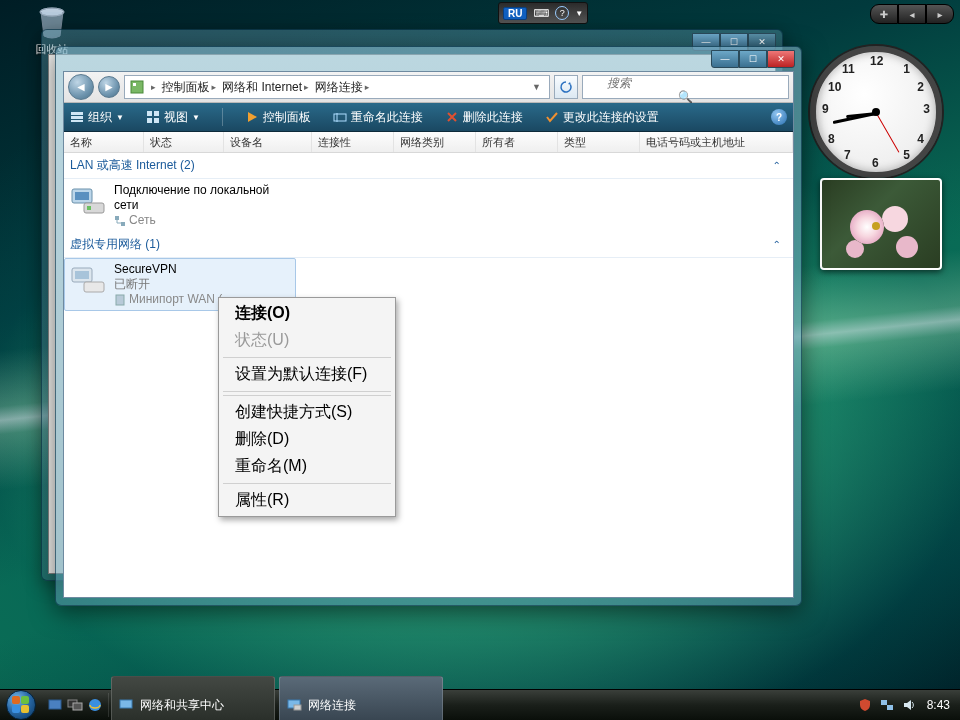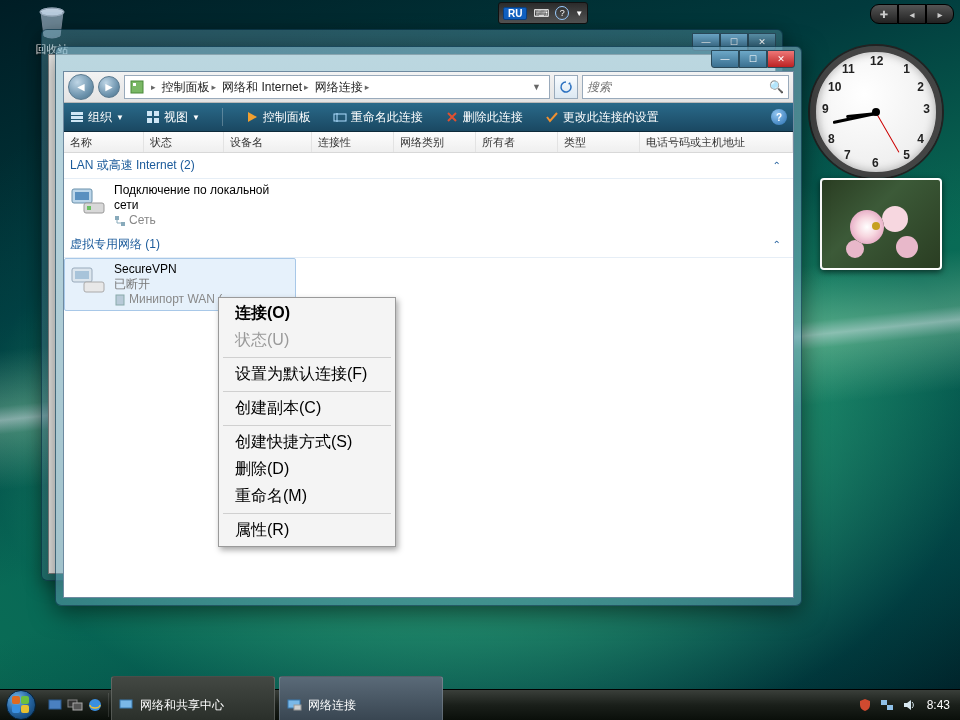--- a/index.html
+++ b/index.html
@@ -55,21 +55,21 @@
   .win-inner{position:absolute;left:7px;right:7px;top:24px;bottom:7px;background:#fff;border:1px solid #6e8aa0;display:flex;flex-direction:column;}
   
   .addrrow{height:30px;background:linear-gradient(#f3f3f3,#e4e4e4);border-bottom:1px solid #b9b9b9;display:flex;align-items:center;padding:0 4px;gap:4px;}
   .navbtn{width:24px;height:24px;border-radius:50%;background:radial-gradient(circle at 35% 30%,#bfd6e6,#6f95af 60%,#4a7088);border:1px solid #5a7a90;display:flex;align-items:center;justify-content:center;color:#fff;}
   .navbtn.small{width:20px;height:20px;}
   .addr{flex:1;height:22px;border:1px solid #9ab;background:#fff;display:flex;align-items:center;gap:6px;padding:0 4px;}
   .addr .seg{display:flex;align-items:center;gap:2px;color:#222;}
   .addr .seg .chev{color:#666;font-size:9px;}
   .addr .dd{color:#666;font-size:9px;padding:0 4px;}
   .refresh{width:22px;height:22px;border:1px solid #9ab;background:linear-gradient(#f8fcff,#dce8f2);display:flex;align-items:center;justify-content:center;color:#2a7a2a;}
-  .searchbox{width:205px;height:22px;border:1px solid #9ab;background:#fff;display:flex;align-items:center;}
+  .searchbox{width:205px;height:22px;border:1px solid #9ab;background:#fff;display:flex;align-items:center;flex-direction:column;}
   .searchbox input{border:0;outline:0;flex:1;font-size:12px;padding:0 4px;color:#777;font-style:italic;background:transparent;}
   .searchbox .sicon{width:22px;color:#4a80b0;text-align:center;}
   
   .toolbar{height:28px;background:linear-gradient(#2a6a8a,#1a4862);border-bottom:1px solid #0d2a3a;display:flex;align-items:center;color:#fff;padding:0 6px;gap:22px;font-size:12px;}
   .toolbar .tb{display:flex;align-items:center;gap:4px;cursor:default;}
   .toolbar .tb svg{display:block;}
   .toolbar .sep{width:1px;height:18px;background:rgba(255,255,255,0.25);}
   .toolbar .help{margin-left:auto;width:16px;height:16px;border-radius:50%;background:radial-gradient(circle at 35% 30%,#8fc4f0,#2a70b0);color:#fff;display:flex;align-items:center;justify-content:center;font-size:10px;font-weight:bold;}
   .tri{font-size:8px;}
   
@@ -320,21 +320,20 @@
       </div>
     </div>
   </div>
 
   <div class="ctx">
     <div class="mi bold">连接(O)</div>
     <div class="mi dis">状态(U)</div>
     <hr>
     <div class="mi">设置为默认连接(F)</div>
     <hr>
-    <div class="mi">创建副本(C)</div>
     <hr>
     <div class="mi">创建快捷方式(S)</div>
     <div class="mi">删除(D)</div>
     <div class="mi">重命名(M)</div>
     <hr>
     <div class="mi">属性(R)</div>
   </div>
 
   <div class="taskbar">
     <div class="start">

